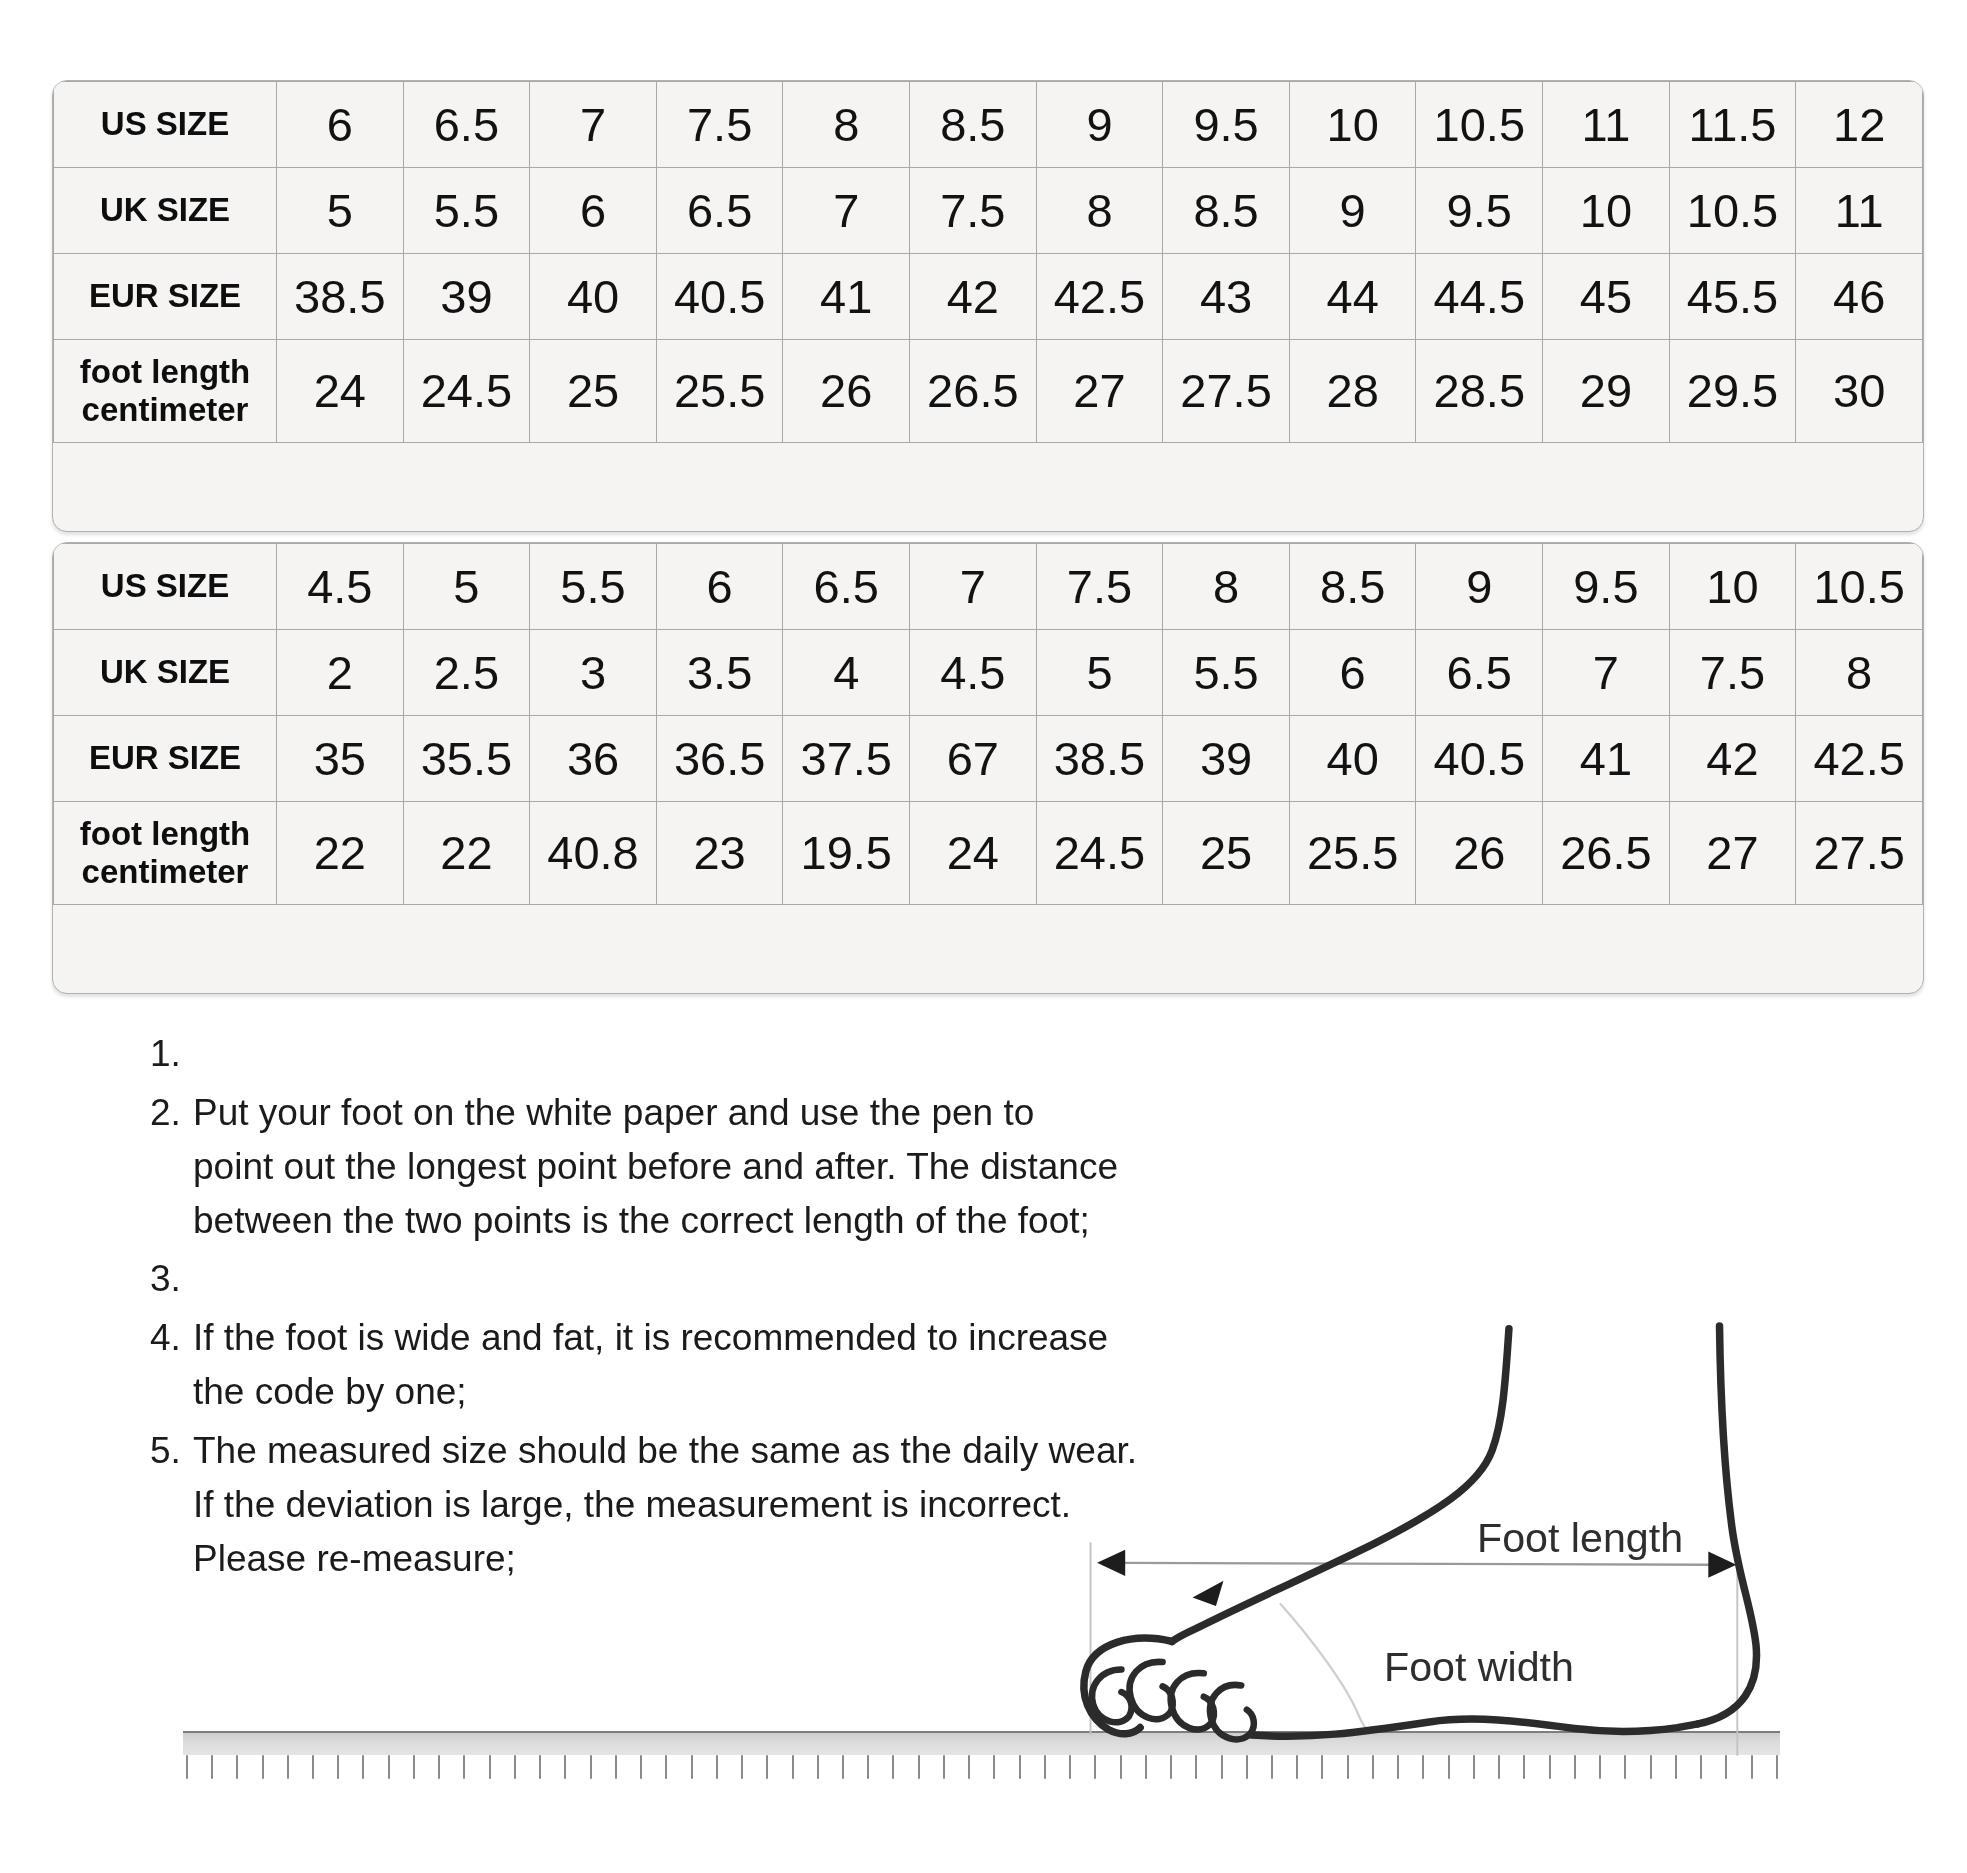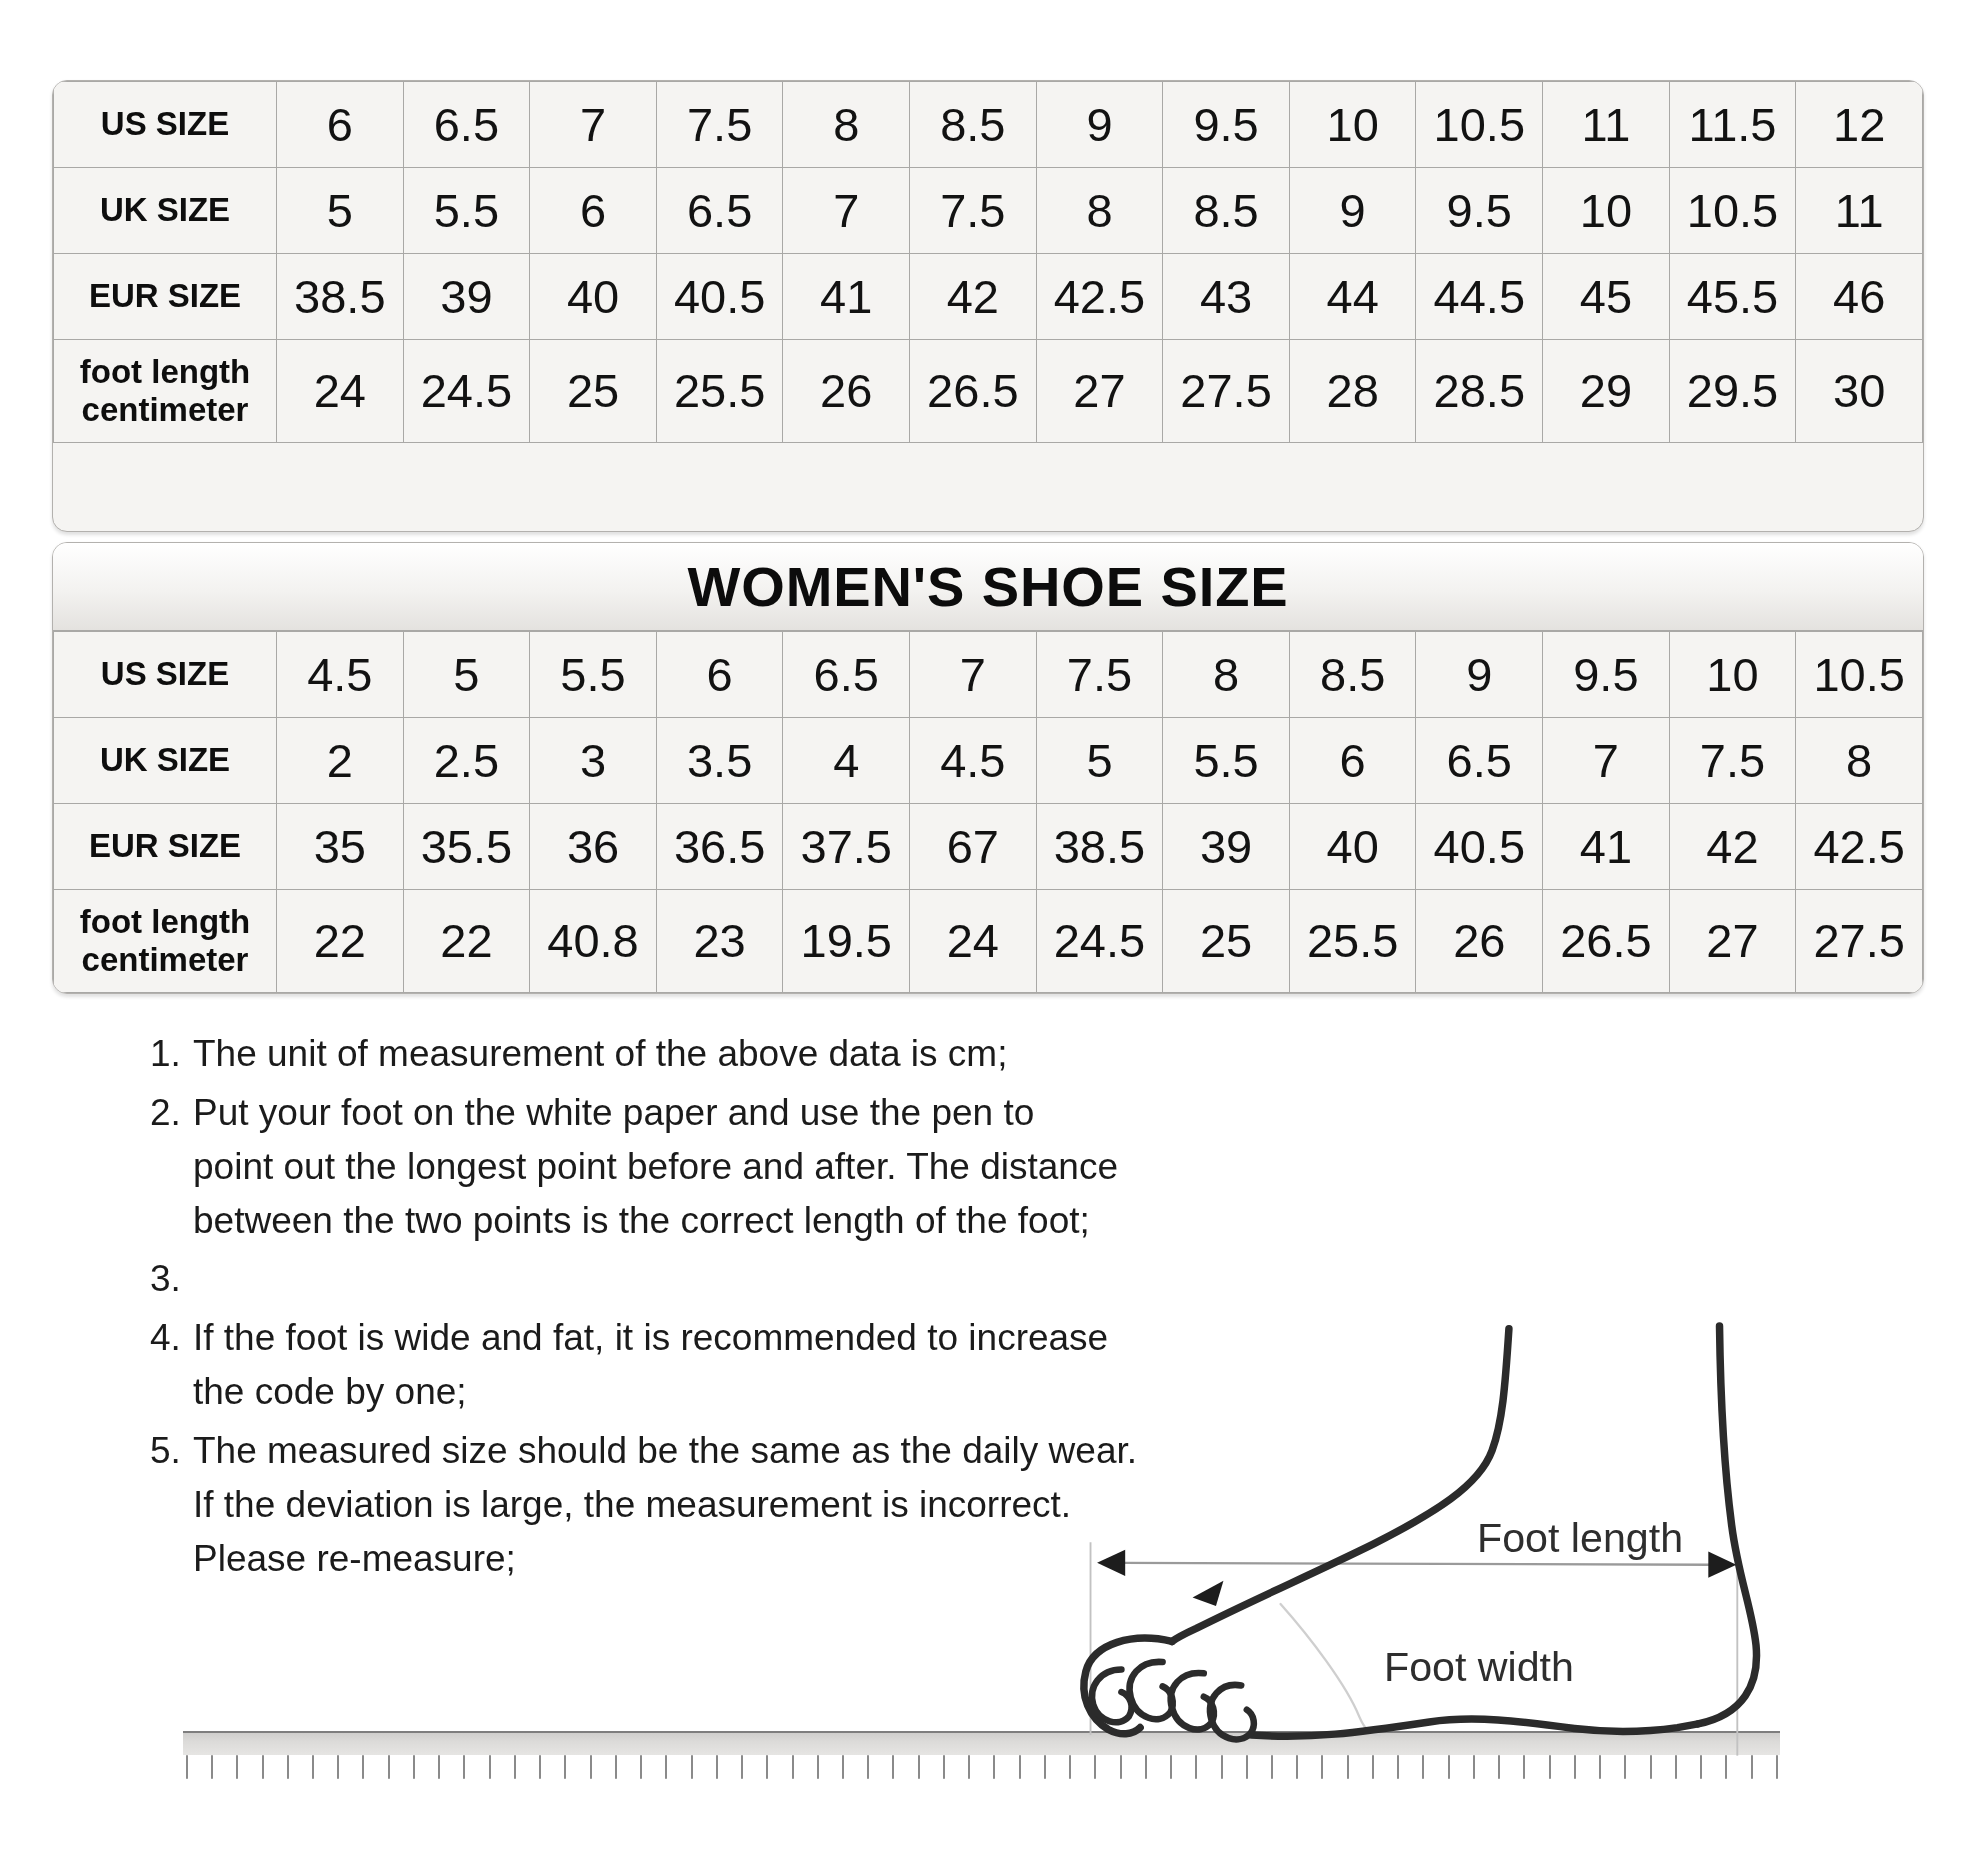--- a/index.html
+++ b/index.html
@@ -115,21 +115,20 @@
             <td>28.5</td>
             <td>29</td>
             <td>29.5</td>
             <td>30</td>
           </tr>
     </tbody>
       </table>
   </section>
 
   <section class="card womens">
-    <div class="card-title">WOMEN'S SHOE SIZE</div>
     <table class="size-table">
       <tbody>
           <tr>
         <th>US SIZE</th>
       <td>4.5</td>
             <td>5</td>
             <td>5.5</td>
             <td>6</td>
             <td>6.5</td>
             <td>7</td>
@@ -190,21 +189,20 @@
             <td>27</td>
             <td>27.5</td>
           </tr>
     </tbody>
       </table>
   </section>
 
   <div class="instructions">
     <div class="inst">
       <span class="num">1.</span>
-      <span class="txt">The unit of measurement of the above data is cm;</span>
     </div>
     <div class="inst">
       <span class="num">2.</span>
       <span class="txt">Put your foot on the white paper and use the pen to
 point out the longest point before and after. The distance
 between the two points is the correct length of the foot;</span>
     </div>
     <div class="inst">
       <span class="num">3.</span>
     </div>

